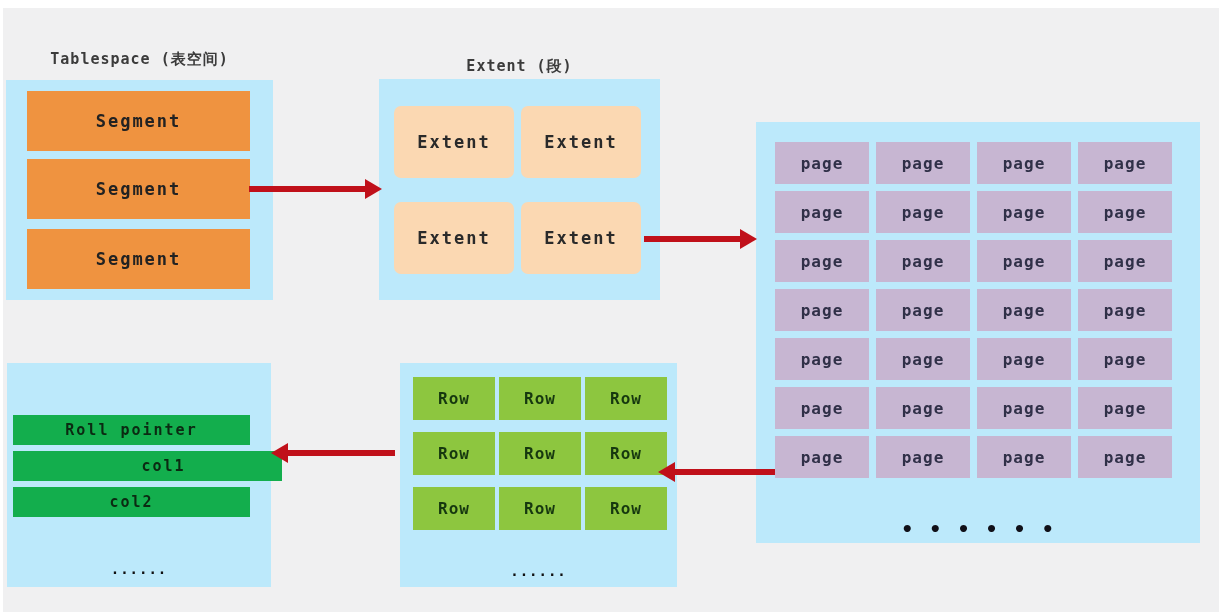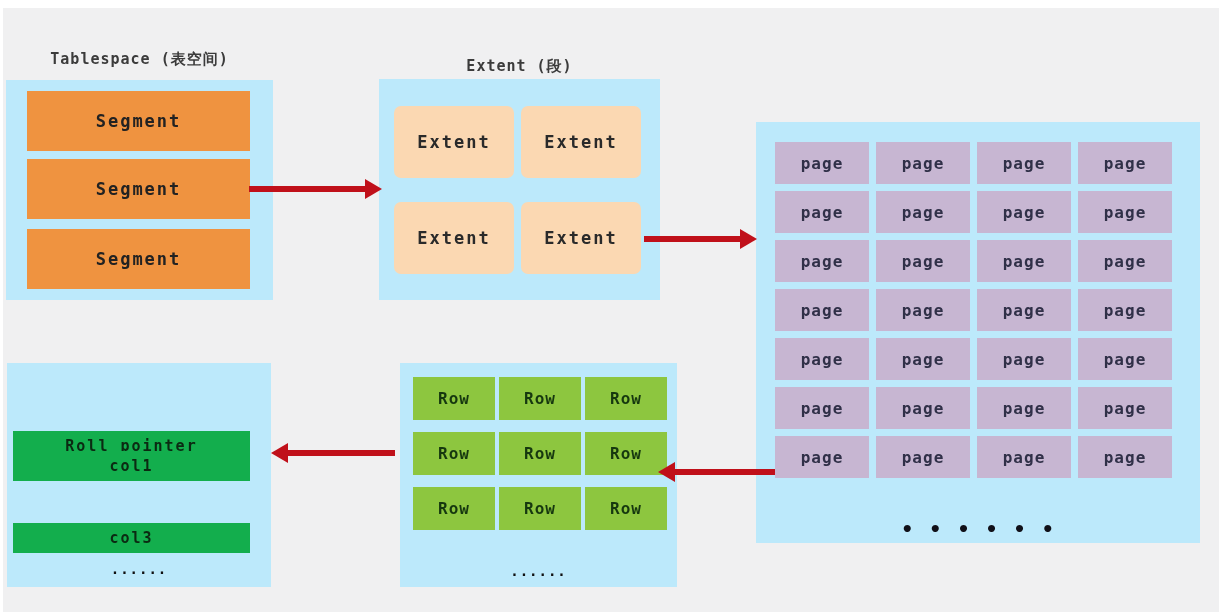--- a/index.html
+++ b/index.html
@@ -60,21 +60,21 @@
             font-size:16px;font-weight:bold;color:#16380f;letter-spacing:1px;}
   .p-dots{position:absolute;left:0;bottom:8px;width:100%;text-align:center;
           font-size:14px;font-weight:bold;color:#101010;letter-spacing:1px;}
 
   
   .r-title{left:7px;top:341px;width:264px;}
   .r-panel{left:7px;top:363px;width:264px;height:224px;}
   .field-bar{position:absolute;left:6px;width:237px;height:30px;background:var(--green);
              display:flex;align-items:center;justify-content:center;
              font-size:15px;font-weight:bold;color:#0b2a12;letter-spacing:2px;}
-  .f-1{top:15px;} .f-2{top:68px;} .f-3{top:88px;} .f-4{top:124px;} .f-5{top:160px;}
+  .f-1{top:15px;} .f-2{top:52px;} .f-3{top:88px;padding-left:32px;} .f-4{top:124px;} .f-5{top:160px;}
   .r-dots{position:absolute;left:0;bottom:10px;width:100%;text-align:center;
           font-size:14px;font-weight:bold;color:#101010;letter-spacing:1px;}
 
   
   .arrow{position:absolute;height:20px;}
   .arrow .shaft{position:absolute;top:7px;height:6px;background:var(--red);}
   .arrow .head{position:absolute;top:0;width:0;height:0;border-top:10px solid transparent;border-bottom:10px solid transparent;}
   .arrow-right .shaft{left:0;right:14px;}
   .arrow-right .head{right:0;border-left:17px solid var(--red);}
   .arrow-left .shaft{left:14px;right:0;}
@@ -151,21 +151,21 @@
         <div class="row-cell">Row</div>
         <div class="row-cell">Row</div>
         <div class="row-cell">Row</div>
       </div>
     <div class="p-dots">......</div>
   </div>
 
   <div class="panel r-panel">
     <div class="field-bar f-2">Roll pointer</div>
     <div class="field-bar f-3">col1</div>
-    <div class="field-bar f-5">col3</div>
+    <div class="field-bar f-4">col2</div>
     <div class="r-dots">......</div>
   </div>
 
   <div class="arrow arrow-right a1">
     <div class="shaft"></div>
     <div class="head"></div>
   </div>
   <div class="arrow arrow-right a2">
     <div class="shaft"></div>
     <div class="head"></div>

